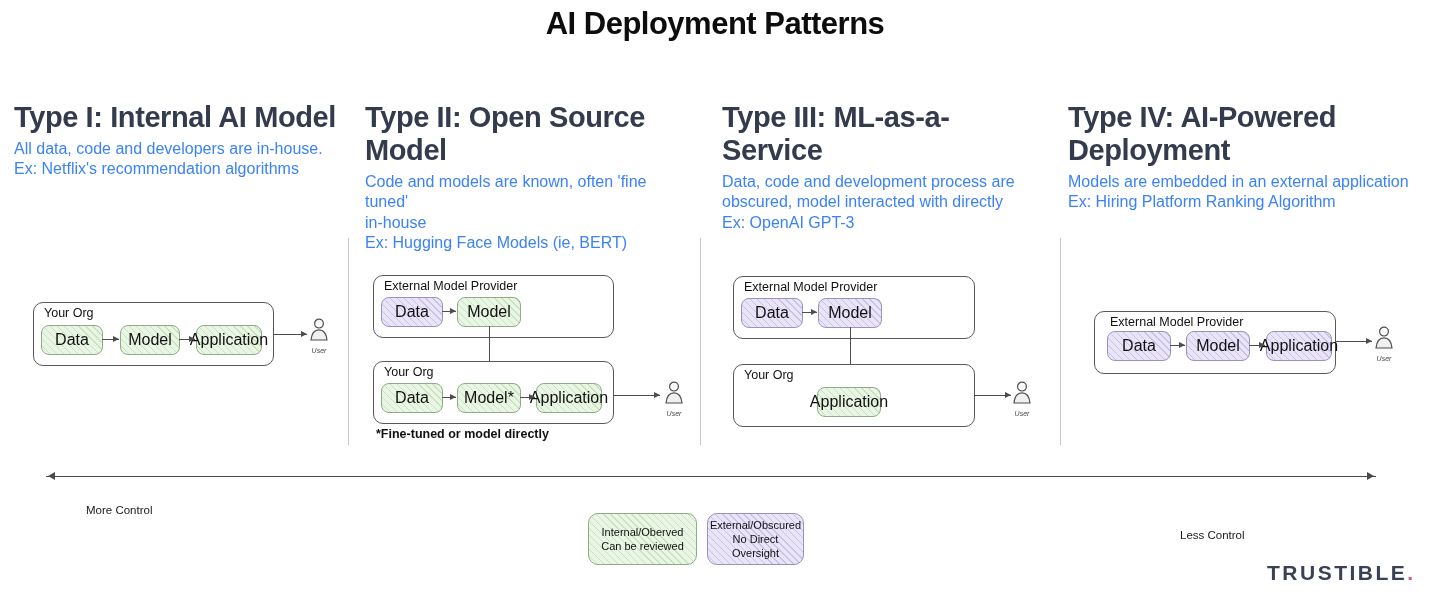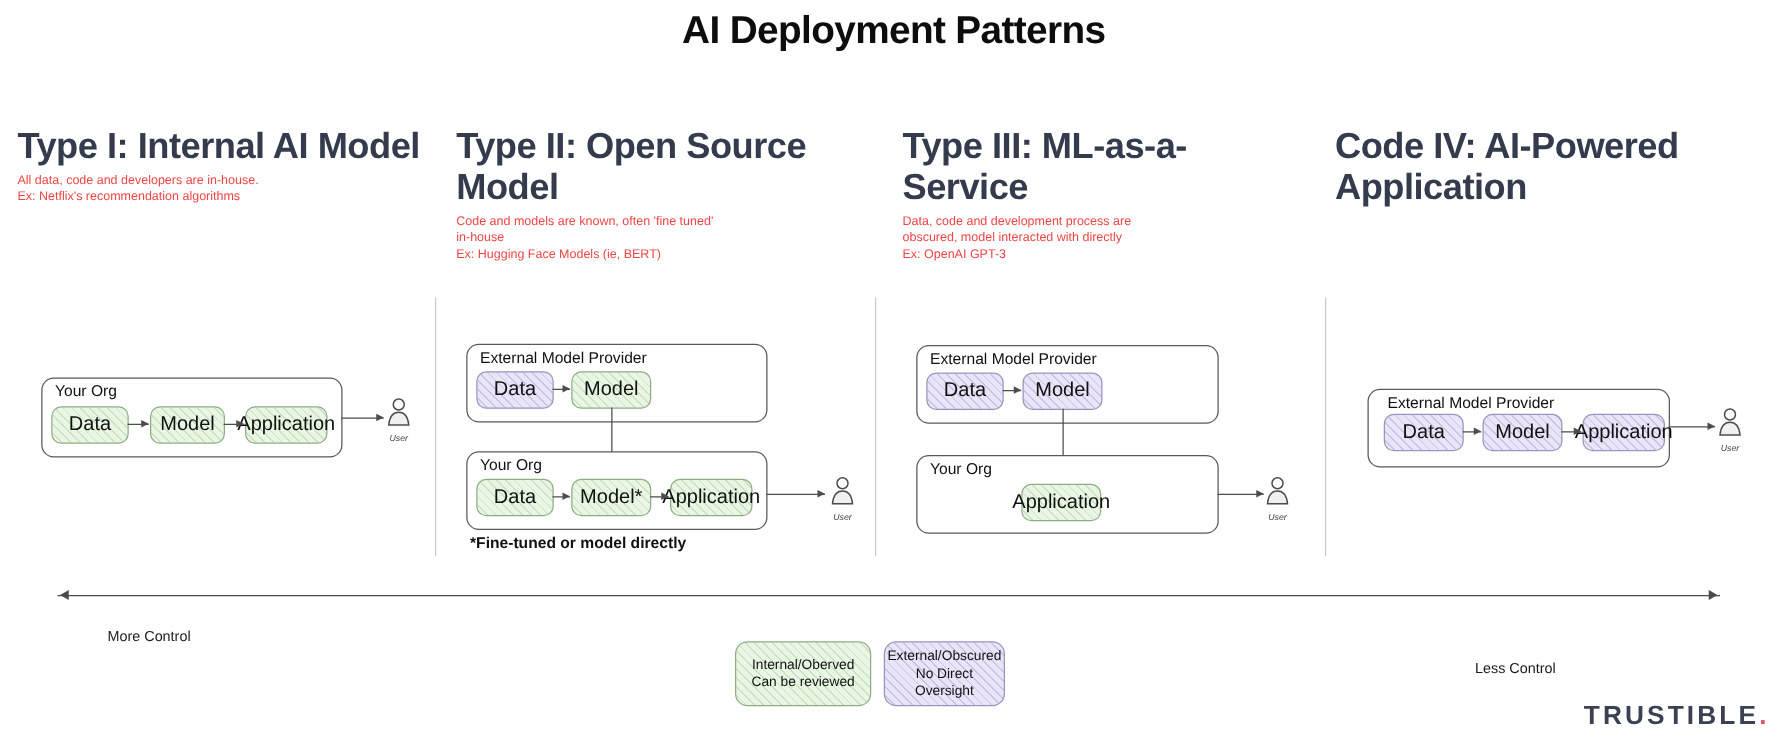--- a/index.html
+++ b/index.html
@@ -8,21 +8,21 @@
     background:#ffffff; font-family:"Liberation Sans", sans-serif;border-radius:23px;
   }
   
   .main-title {
     position:absolute; left:0; top:6px; width:100%; text-align:center;
     font-size:31px; font-weight:700; color:#0d0d0d; letter-spacing:-0.5px;
   }
   
   .col { position:absolute; top:101px; }
   .col-heading { font-size:29px; font-weight:700; color:#333b4d; letter-spacing:-0.4px; margin:0 0 5px 0; }
-  .col-desc { font-size:10px; color:#ef4444; line-height:1.28; white-space:pre-line; }
+  .col-desc { font-size:16px; color:#3b82f6; line-height:1.28; white-space:pre-line; }
   
   .divider { position:absolute; width:1px; background:#c9c9c9; }
   
   .container-box {
     position:absolute; background:#fff; border:1.3px solid #595959; border-radius:10px;
   }
   .container-label {
     position:absolute; font-size:12.5px; color:#111; white-space:nowrap;
   }
   .node {
@@ -91,21 +91,23 @@
 in-house
 Ex: Hugging Face Models (ie, BERT)</div>
   </div>
   <div class="col" style="left:722px; width:320px;">
     <div class="col-heading">Type III: ML-as-a-Service</div>
     <div class="col-desc">Data, code and development process are
 obscured, model interacted with directly
 Ex: OpenAI GPT-3</div>
   </div>
   <div class="col" style="left:1068px; width:350px;">
-    <div class="col-heading">Code IV: AI-Powered Application</div>
+    <div class="col-heading">Type IV: AI-Powered Deployment</div>
+    <div class="col-desc">Models are embedded in an external application
+Ex: Hiring Platform Ranking Algorithm</div>
   </div>
 
   <div class="divider" style="left:348px; top:238px; height:207px;"></div>
   <div class="divider" style="left:700px; top:238px; height:207px;"></div>
   <div class="divider" style="left:1060px; top:238px; height:207px;"></div>
 
   <div class="container-box" style="left:33px; top:302px; width:239px; height:62px;"></div>
   <div class="container-label" style="left:44px; top:306px;">Your Org</div>
   <div class="node node-green" style="left:41px; top:325px; width:60px;">Data</div>
   <div class="node node-green" style="left:120px; top:325px; width:58px;">Model</div>

